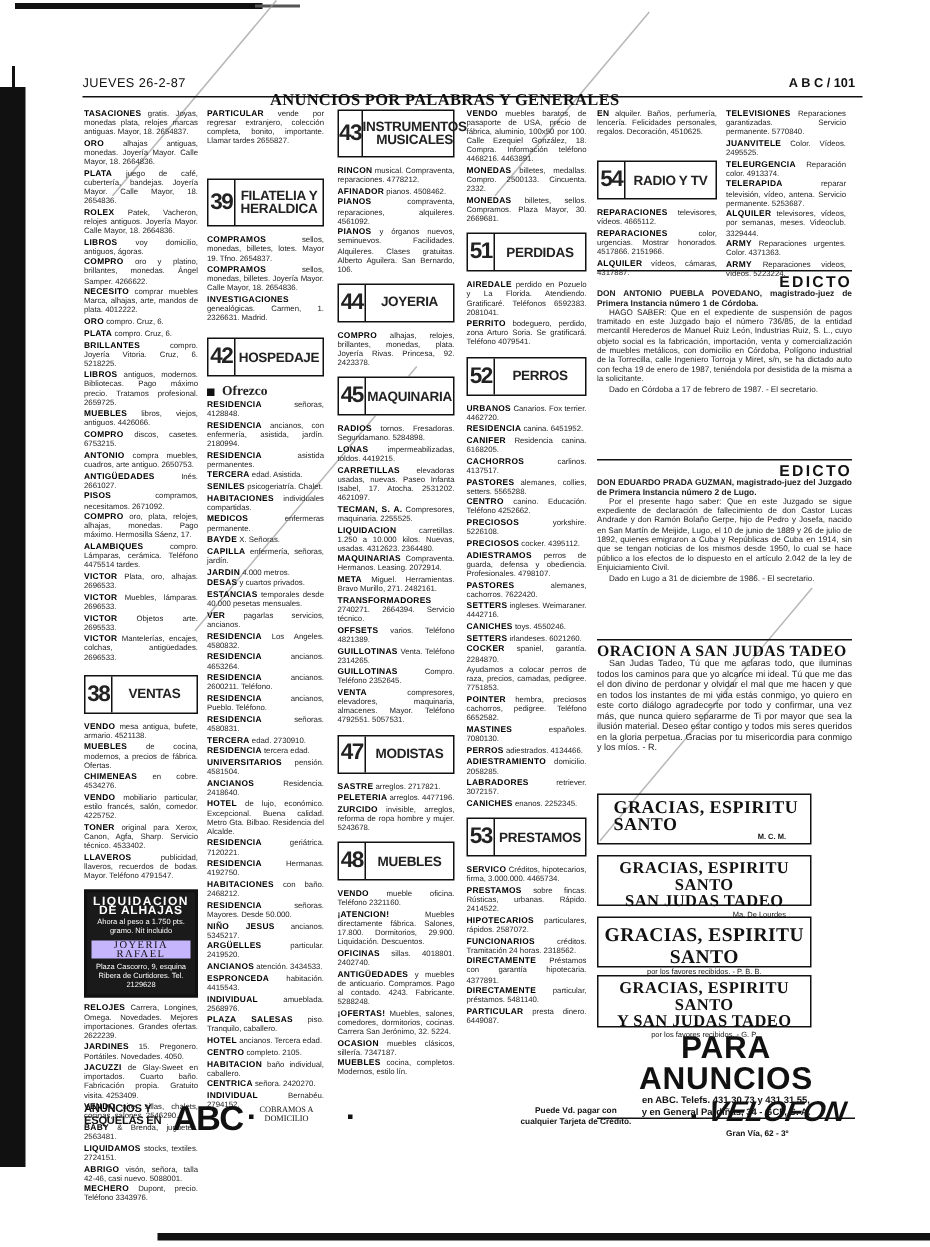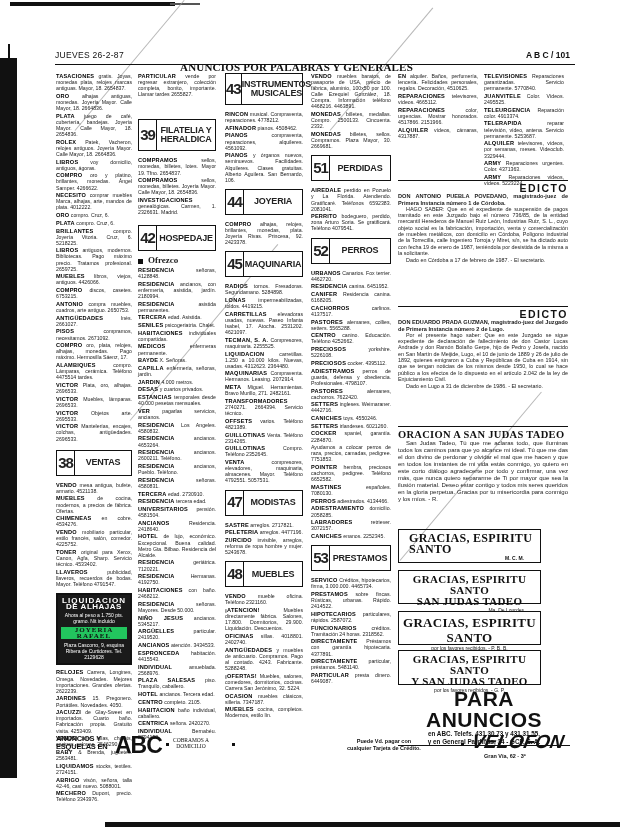--- a/index.html
+++ b/index.html
@@ -33,21 +33,21 @@
   .sec .name { flex: 1; display: flex; align-items: center; justify-content: center; font-weight: bold; font-size: 9px; text-align: center; line-height: 9px; letter-spacing: -0.2px; font-family: "Liberation Sans Narrow", "Liberation Sans", sans-serif; }
   .sec.tall { height: 32px; }
 
   .subhead { font-family: "Liberation Serif", serif; font-weight: bold; font-size: 9px; margin: 4px 0 3px 0; }
   .subhead .sq { display: inline-block; width: 5px; height: 5px; background: #111; margin-right: 5px; vertical-align: middle; }
 
   .liq { background: #1a1a1a; color: #fff; border: 2px solid #111; padding: 3px; margin: 6px 0 4px; text-align: center; }
   .liq .l1 { font-weight: bold; font-size: 8px; letter-spacing: 1px; }
   .liq .l2 { font-weight: bold; font-size: 8px; letter-spacing: 0.5px; }
   .liq .l3 { font-size: 5px; line-height: 6px; margin-top: 2px; }
-  .liq .l4 { font-family: "Liberation Serif", serif; font-size: 7px; font-weight: bold; letter-spacing: 1px; background: #22c55e; color: #111; margin: 3px 0; }
+  .liq .l4 { font-family: "Liberation Serif", serif; font-size: 7px; font-weight: normal; letter-spacing: 1px; background: #c4b5fd; color: #111; margin: 3px 0; }
   .liq .l5 { font-size: 5px; line-height: 6px; }
 
   .edict { position: absolute; left: 398px; width: 170px; font-size: 5.4px; line-height: 6.3px; text-align: justify; color: #222; }
   .edict .et { text-align: right; font-weight: bold; font-size: 10.5px; letter-spacing: 1.5px; margin-bottom: 2px; color: #111; }
   .edict .judge { font-weight: bold; font-size: 5.6px; }
   .edict p { text-indent: 8px; margin-bottom: 1px; }
   .edict .rule { border-top: 1.2px solid #111; margin: 3px 0 4px; }
 
   .oracion { position: absolute; left: 398px; top: 426px; width: 170px; }
   .oracion .ot { font-family: "Liberation Serif", serif; font-weight: bold; font-size: 10.5px; letter-spacing: 0.3px; border-top: 1.5px solid #111; padding-top: 2px; white-space: nowrap; }
@@ -325,20 +325,24 @@
       <div class="ad"><b>DIRECTAMENTE</b> <span>Préstamos con garantía hipotecaria. 4377891.</span></div>
       <div class="ad"><b>DIRECTAMENTE</b> <span>particular, préstamos. 5481140.</span></div>
       <div class="ad"><b>PARTICULAR</b> <span>presta dinero. 6449087.</span></div>
     </div>
 </div>
 
 <div class="col c5">
   <div>
       <div class="ad"><b>EN</b> <span>alquiler. Baños, perfumería, lencería. Felicidades personales, regalos. Decoración, 4510625.</span></div>
     </div>
+  <div class="sec" style="margin-top:16px;">
+    <div class="num">54</div>
+    <div class="name">RADIO Y TV</div>
+  </div>
   <div>
       <div class="ad"><b>REPARACIONES</b> <span>televisores, vídeos. 4665112.</span></div>
       <div class="ad"><b>REPARACIONES</b> <span>color, urgencias. Mostrar honorados. 4517866. 2151966.</span></div>
       <div class="ad"><b>ALQUILER</b> <span>vídeos, cámaras, 4317887.</span></div>
     </div>
 </div>
 
 <div class="col c6">
   <div>
       <div class="ad"><b>TELEVISIONES</b> <span>Reparaciones garantizadas. Servicio permanente. 5770840.</span></div>

